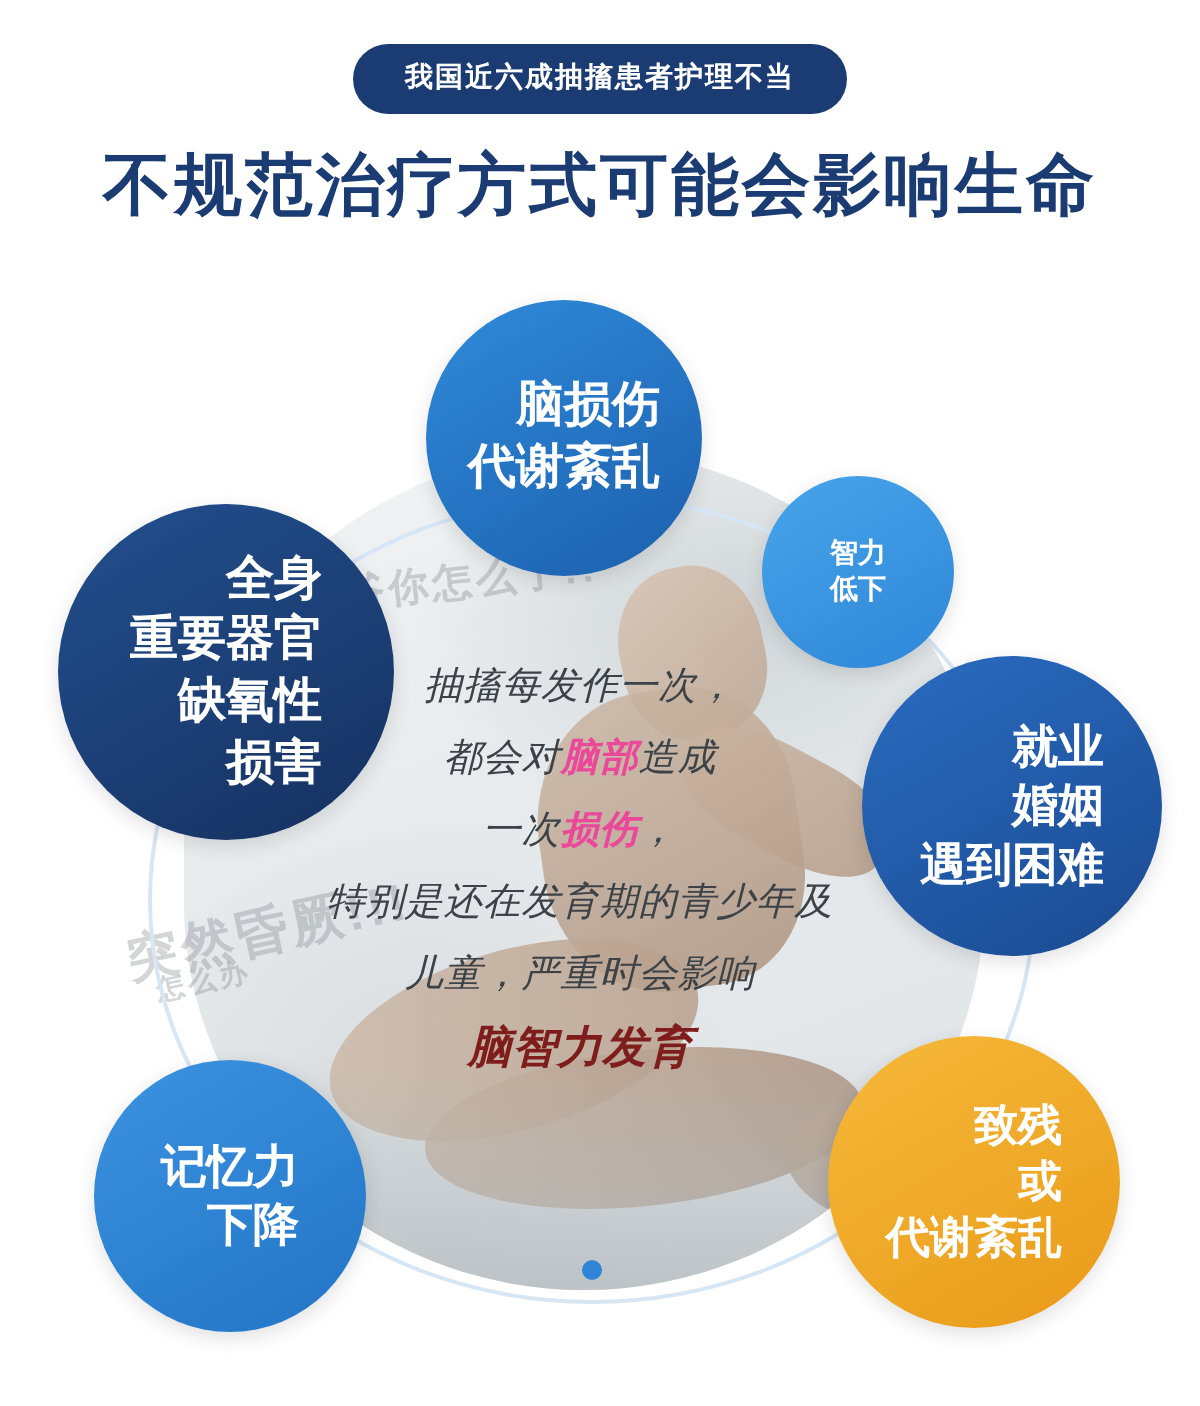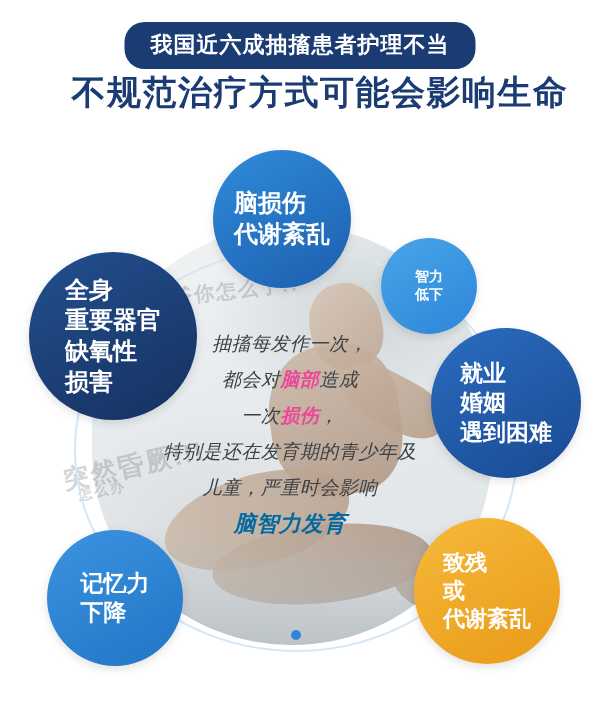--- a/index.html
+++ b/index.html
@@ -22,38 +22,37 @@
     width: 600px;
     height: 130px;
   }
   .badge {
     position: absolute;
     left: 50%;
     transform: translateX(-50%);
     top: 22px;
     background: #1b3b73;
     color: #ffffff;
-    font-size: 22px;
+    font-size: 14px;
     font-weight: bold;
     letter-spacing: 1px;
     padding: 8px 26px 9px 26px;
     border-radius: 20px;
     white-space: nowrap;
   }
   .headline {
     position: absolute;
     left: 50%;
     transform: translateX(-50%);
     top: 70px;
     color: #1b3b73;
     font-size: 34px;
     font-weight: bold;
     letter-spacing: 1.5px;
     white-space: nowrap;
-    margin-left: 20px;
   }
 
   
   .stage {
     position: absolute;
     top: 130px; left: 0;
     width: 600px;
     height: 555px;
     overflow: hidden;
   }
@@ -167,32 +166,32 @@
     top: 196px;
     width: 340px;
     text-align: center;
     color: #3c4246;
     font-size: 19px;
     line-height: 36px;
     letter-spacing: .5px;
     font-style: italic;
   }
   .center-text .hi-red { color: #ec4899; font-weight: bold; }
-  .center-text .hi-big { color: #0369a1; font-weight: bold; font-size: 22px; }
+  .center-text .hi-big { color: #7f1d1d; font-weight: bold; font-size: 22px; }
 
   
   .bubble {
     position: absolute;
     border-radius: 50%;
     color: #ffffff;
     font-weight: bold;
     display: flex;
     align-items: center;
     justify-content: center;
-    text-align: left;
+    text-align: right;
     line-height: 1.28;
     box-shadow: 0 3px 10px rgba(0,0,0,.12);
   }
   .b-brain {
     left: 213px; top: 20px;
     width: 138px; height: 138px;
     background: linear-gradient(150deg,#2f8bda,#1c5fae);
     font-size: 24px;
   }
   .b-iq {

